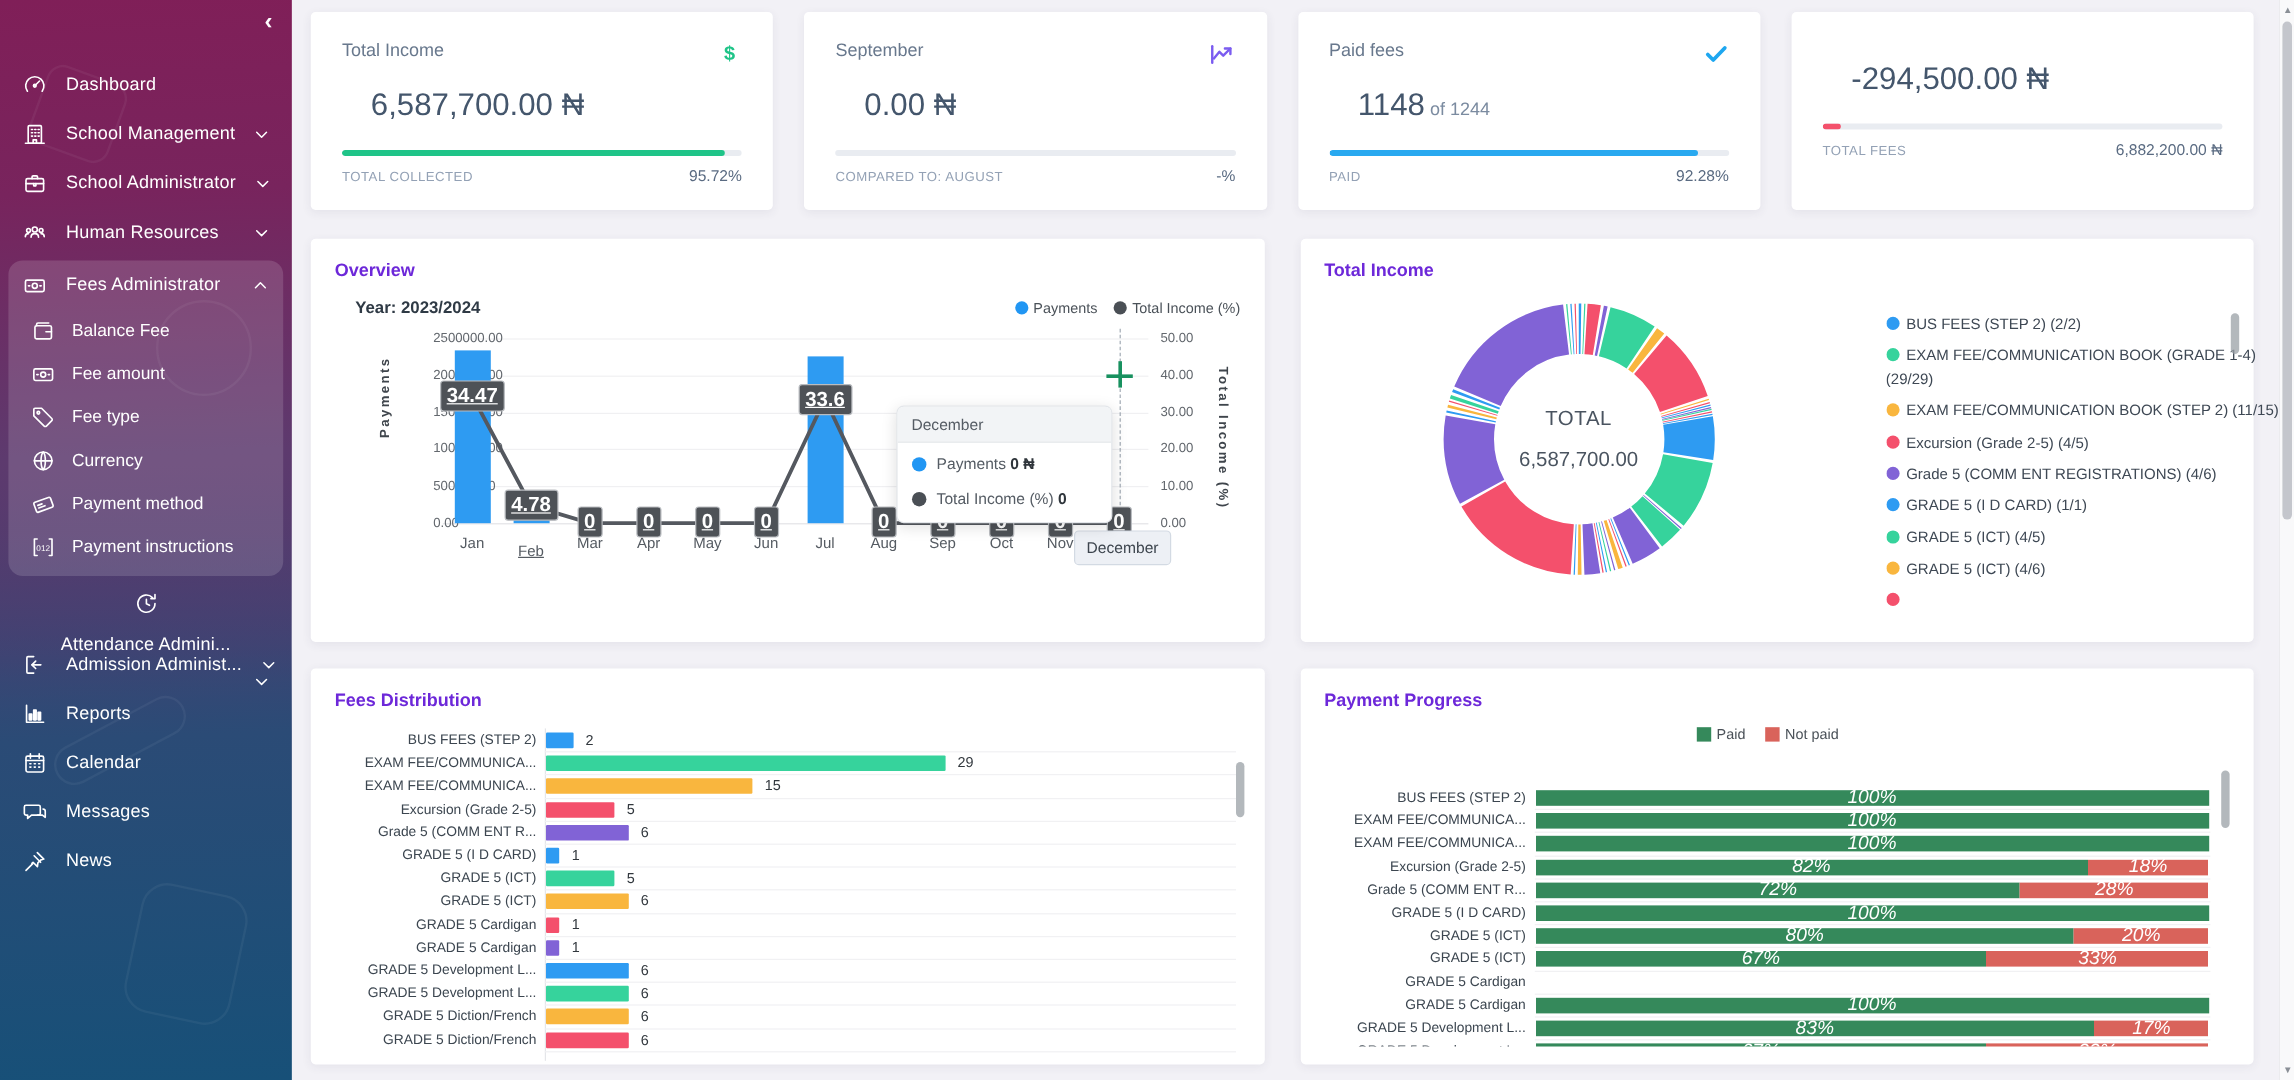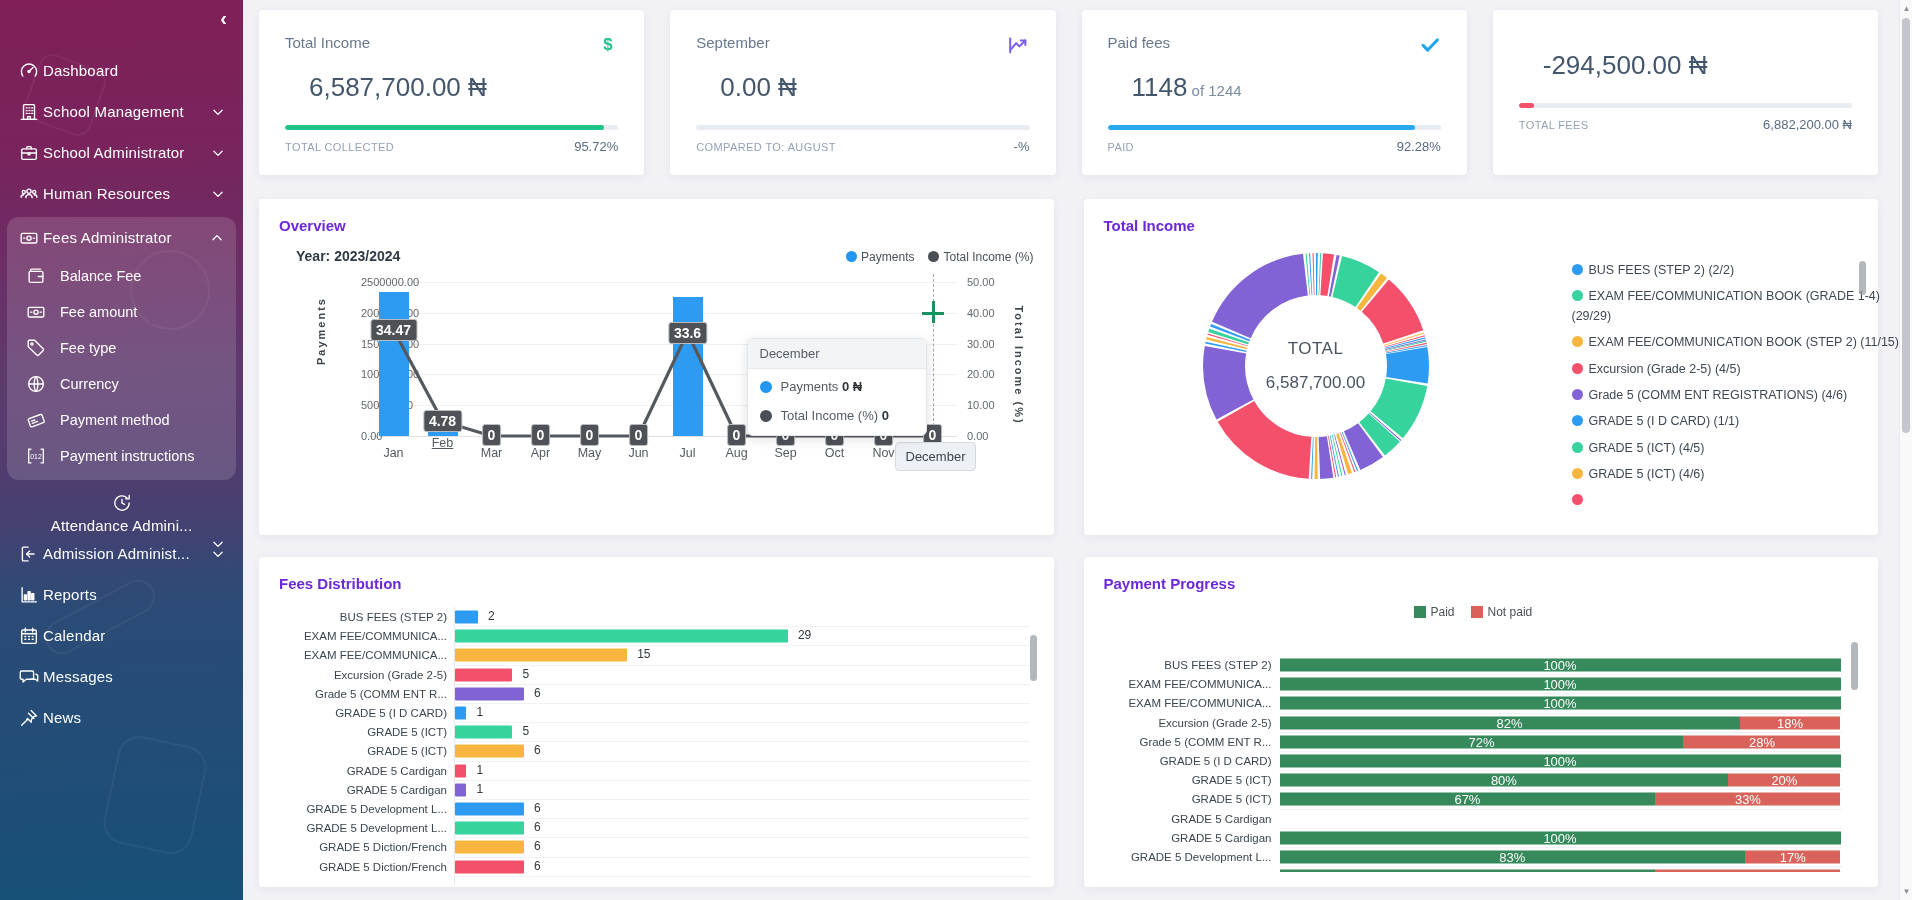--- a/index.html
+++ b/index.html
@@ -10,21 +10,21 @@
   
   .sidebar {
     position:relative; width:243px; flex-shrink:0; height:900px; color:#fff;
     background:linear-gradient(178deg,#801f58 0%,#78245d 18%,#5d3a6e 42%,#32497751 60%,#2b4b76 68%,#175078 100%),
                linear-gradient(180deg,#801f58 0%,#6e2a62 30%,#3f4473 65%,#175078 100%);
     background-blend-mode:normal; overflow:hidden;
   }
   .doodle { position:absolute; border:2px solid rgba(255,255,255,0.05); pointer-events:none; }
   .collapse-btn { position:absolute; top:8px; right:16px; font-size:20px; line-height:20px; color:#fff; cursor:pointer; font-weight:bold; }
   .nav { position:relative; padding-top:50px; }
-  .side-item { display:flex; align-items:center; height:41px; padding:0 18px 0 18px; gap:3px; font-size:15px; letter-spacing:.2px; cursor:pointer; white-space:nowrap; }
+  .side-item { display:flex; align-items:center; height:41px; padding:0 18px 0 18px; gap:15px; font-size:15px; letter-spacing:.2px; cursor:pointer; white-space:nowrap; }
   .side-item .ico, .sub-item .ico { width:22px; height:22px; flex-shrink:0; display:inline-flex; }
   .side-item .ico svg, .sub-item .ico svg { width:22px; height:22px; }
   .side-item .chev { margin-left:auto; display:inline-flex; }
   .chev svg { width:14px; height:14px; }
   .submenu-panel { background:rgba(255,255,255,0.14); border-radius:12px; margin:3px 7px 3px 7px; padding:0 0 6px 0; }
   .submenu-panel .side-item { padding:0 12px 0 11px; }
   .sub-item { display:flex; align-items:center; height:36px; padding:0 12px 0 18px; gap:13px; font-size:14.5px; cursor:pointer; white-space:nowrap; }
   .gap-above { margin-top:12px;flex-direction:column; }
 
   
@@ -55,21 +55,21 @@
   .ov-subrow { display:flex; justify-content:space-between; align-items:flex-end; margin-top:14px; }
   .ov-year { font-size:14px; font-weight:bold; color:#2f3a45; margin-left:17px; }
   .ov-legend { display:flex; gap:14px; font-size:12px; color:#4a5158; align-items:center; }
   .leg-dot { width:11px; height:11px; border-radius:50%; display:inline-block; margin-right:4px; vertical-align:-1px; }
   .ov-chart { position:relative; height:225px; margin-top:4px; }
   .grid-h { position:absolute; height:1px; background:#f0f0f2; }
   .tick { position:absolute; font-size:11px; color:#63686e; }
   .axis-title-v { position:absolute; font-size:11px; font-weight:bold; color:#3f454c; letter-spacing:2px; white-space:nowrap; }
   .ov-bar { position:absolute; width:30px; background:#2e9bf2; }
   .ov-xlab { position:absolute; font-size:12.5px; color:#555b62; transform:translateX(-50%); }
-  .pt-label { position:absolute; transform:translate(-50%,-50%); background:#4e5257; color:#fff; font-size:14px; font-weight:bold; padding:2px 5px; border-radius:3px; border:1.5px solid #b9bcc0; white-space:nowrap; z-index:3; }
+  .pt-label { position:absolute; transform:translate(-50%,-50%); background:#4e5257; color:#fff; font-size:17px; font-weight:bold; padding:2px 5px; border-radius:3px; border:1.5px solid #b9bcc0; white-space:nowrap; z-index:3;text-decoration:underline; }
   .dashed-line { position:absolute; border-left:1.5px dashed #a2abb5; z-index:1; }
   .plus-h, .plus-v { position:absolute; background:#18915f; z-index:4; }
   .ov-tooltip { position:absolute; width:180px; background:#fff; border:1px solid #e3e6ea; border-radius:6px; box-shadow:0 3px 12px rgba(0,0,0,.13); z-index:6; overflow:hidden; }
   .ov-tt-title { background:#f2f4f6; padding:7px 12px; font-size:13px; color:#555c64; border-bottom:1px solid #e6e9ec; }
   .ov-tt-row { display:flex; align-items:center; gap:9px; padding:10px 12px 4px 12px; font-size:13px; color:#555c64; }
   .ov-tt-row:last-child { padding-bottom:12px; }
   .ov-tt-row b { color:#2f353b; }
   .tt-dot { width:12px; height:12px; border-radius:50%; flex-shrink:0; }
   .x-ttbox { position:absolute; background:#edf0f5; border:1px solid #d3dae3; border-radius:4px; padding:6px 10px; font-size:13px; color:#3d454e; z-index:5; }
 
@@ -85,21 +85,21 @@
   
   .mini-scroll { position:absolute; width:7px; border-radius:4px; background:#9aa0a6; opacity:.75; }
   .hrow-label { position:absolute; font-size:11.5px; color:#3c4650; text-align:right; transform:translateY(-50%); white-space:nowrap; }
   .hrow-line { position:absolute; height:1px; background:#f1f1f3; }
   .hbar { position:absolute; height:13px; border-radius:1px; transform:translateY(-50%); }
   .hval { position:absolute; font-size:12px; color:#32383e; transform:translateY(-54%); }
   .axis-v { position:absolute; width:1px; background:#e4e6e9; }
   .pp-legend { position:absolute; display:flex; gap:16px; font-size:12px; color:#4a5158; align-items:center; }
   .pp-sq { width:12px; height:12px; display:inline-block; margin-right:5px; vertical-align:-2px; }
   .seg { position:absolute; height:13px; transform:translateY(-50%); display:flex; align-items:center; justify-content:center; }
-  .seg span { font-size:13px; color:#fff; }
+  .seg span { font-size:16px; color:#fff;font-style:italic; }
 
   
   .page-scrollbar { position:fixed; right:0; top:0; width:13px; height:900px; background:#f9f9fa; border-left:1px solid #ebebee; z-index:50; }
   .ps-arrow { position:absolute; left:2px; width:9px; text-align:center; font-size:8px; color:#8a8f96; }
   .ps-thumb { position:absolute; left:2px; width:8px; border-radius:4px; background:#c4c6cc; }
 </style>
 </head>
 <body>
 
 <div class="app">
@@ -418,21 +418,21 @@
             <div class="tick" style="left: 688px; top: 131.2px;">10.00</div>
             <div class="grid-h" style="left: 90px; width: 588px; top: 168px; background: rgb(227, 227, 230);"></div>
             <div class="tick" style="right: 1912px; left: 82px; top: 162px; transform: translateX(-100%);">0.00</div>
             <div class="tick" style="left: 688px; top: 162px;">0.00</div>
             <div class="axis-title-v" style="left: 8px; top: 91px; transform: rotate(-90deg) translateX(50%); transform-origin: center center;">Payments</div>
             <div class="axis-title-v" style="left: 740px; top: 91px; transform: rotate(90deg) translateX(-50%); transform-origin: left center;">Total Income (%)</div>
             <div class="ov-bar" style="left: 99.5px; top: 24.472px; height: 143.528px; background: rgb(46, 155, 242);"></div>
             <div class="ov-bar" style="left: 148.5px; top: 149.52px; height: 18.48px; background: rgb(46, 155, 242);"></div>
             <div class="ov-bar" style="left: 393.5px; top: 29.4px; height: 138.6px; background: rgb(46, 155, 242);"></div>
             <div class="ov-xlab" style="left: 114.5px; top: 178px;">Jan</div>
-            <div class="ov-xlab" style="left: 163.5px; top: 168px; text-decoration: underline;">Feb</div>
+            <div class="ov-xlab" style="left: 163.5px; top: 184px; text-decoration: underline;">Feb</div>
             <div class="ov-xlab" style="left: 212.5px; top: 178px;">Mar</div>
             <div class="ov-xlab" style="left: 261.5px; top: 178px;">Apr</div>
             <div class="ov-xlab" style="left: 310.5px; top: 178px;">May</div>
             <div class="ov-xlab" style="left: 359.5px; top: 178px;">Jun</div>
             <div class="ov-xlab" style="left: 408.5px; top: 178px;">Jul</div>
             <div class="ov-xlab" style="left: 457.5px; top: 178px;">Aug</div>
             <div class="ov-xlab" style="left: 506.5px; top: 178px;">Sep</div>
             <div class="ov-xlab" style="left: 555.5px; top: 178px;">Oct</div>
             <div class="ov-xlab" style="left: 604.5px; top: 178px;">Nov</div>
             <div class="ov-xlab" style="left: 653.5px; top: 178px;">Dec</div>

